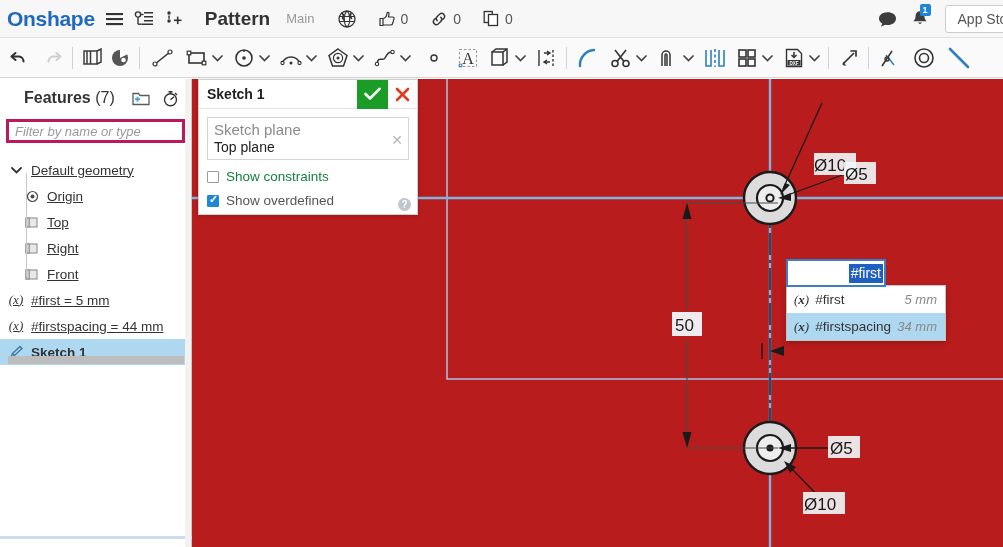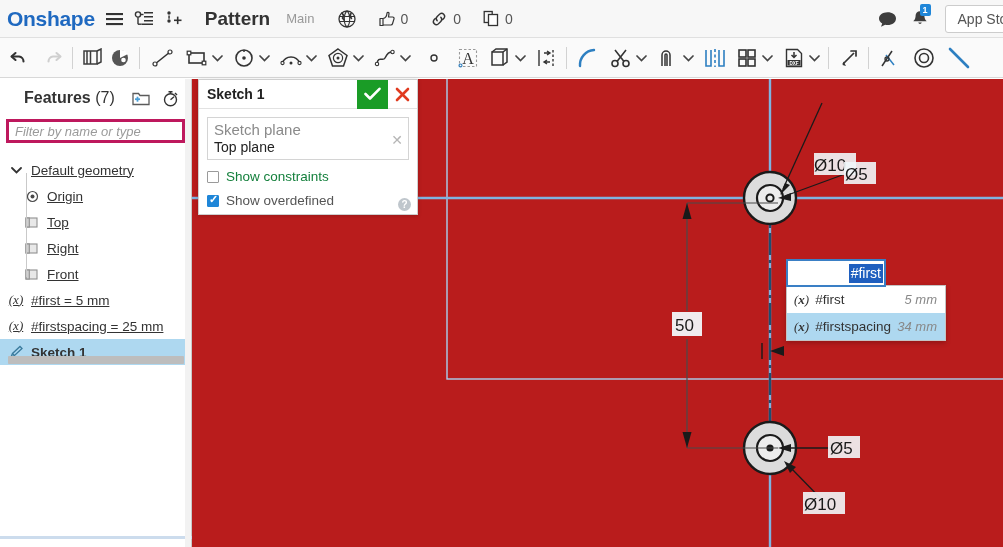--- a/index.html
+++ b/index.html
@@ -583,21 +583,21 @@
         <span>Front</span>
       </div>
 
       <div class="trow child2">
         <span class="tw-ic varic">(<i>x</i>)</span>
         <span>#first = 5 mm</span>
       </div>
 
       <div class="trow child2">
         <span class="tw-ic varic">(<i>x</i>)</span>
-        <span>#firstspacing = 25 mm</span>
+        <span>#firstspacing = 44 mm</span>
       </div>
 
       <div class="trow child2 sel">
         <span class="tw-ic">
           <svg width="15" height="14" viewBox="0 0 15 14">
               <path d="M2 12 L3.5 8.5 L11 1.5 l2,2 L5.5 10.5z" fill="none" stroke="#3a7a9c" stroke-width="1.3"></path>
               <path d="M3.5 8.5 L5.5 10.5" stroke="#3a7a9c" stroke-width="1.1"></path>
             </svg>
         </span>
         <span>Sketch 1</span>

